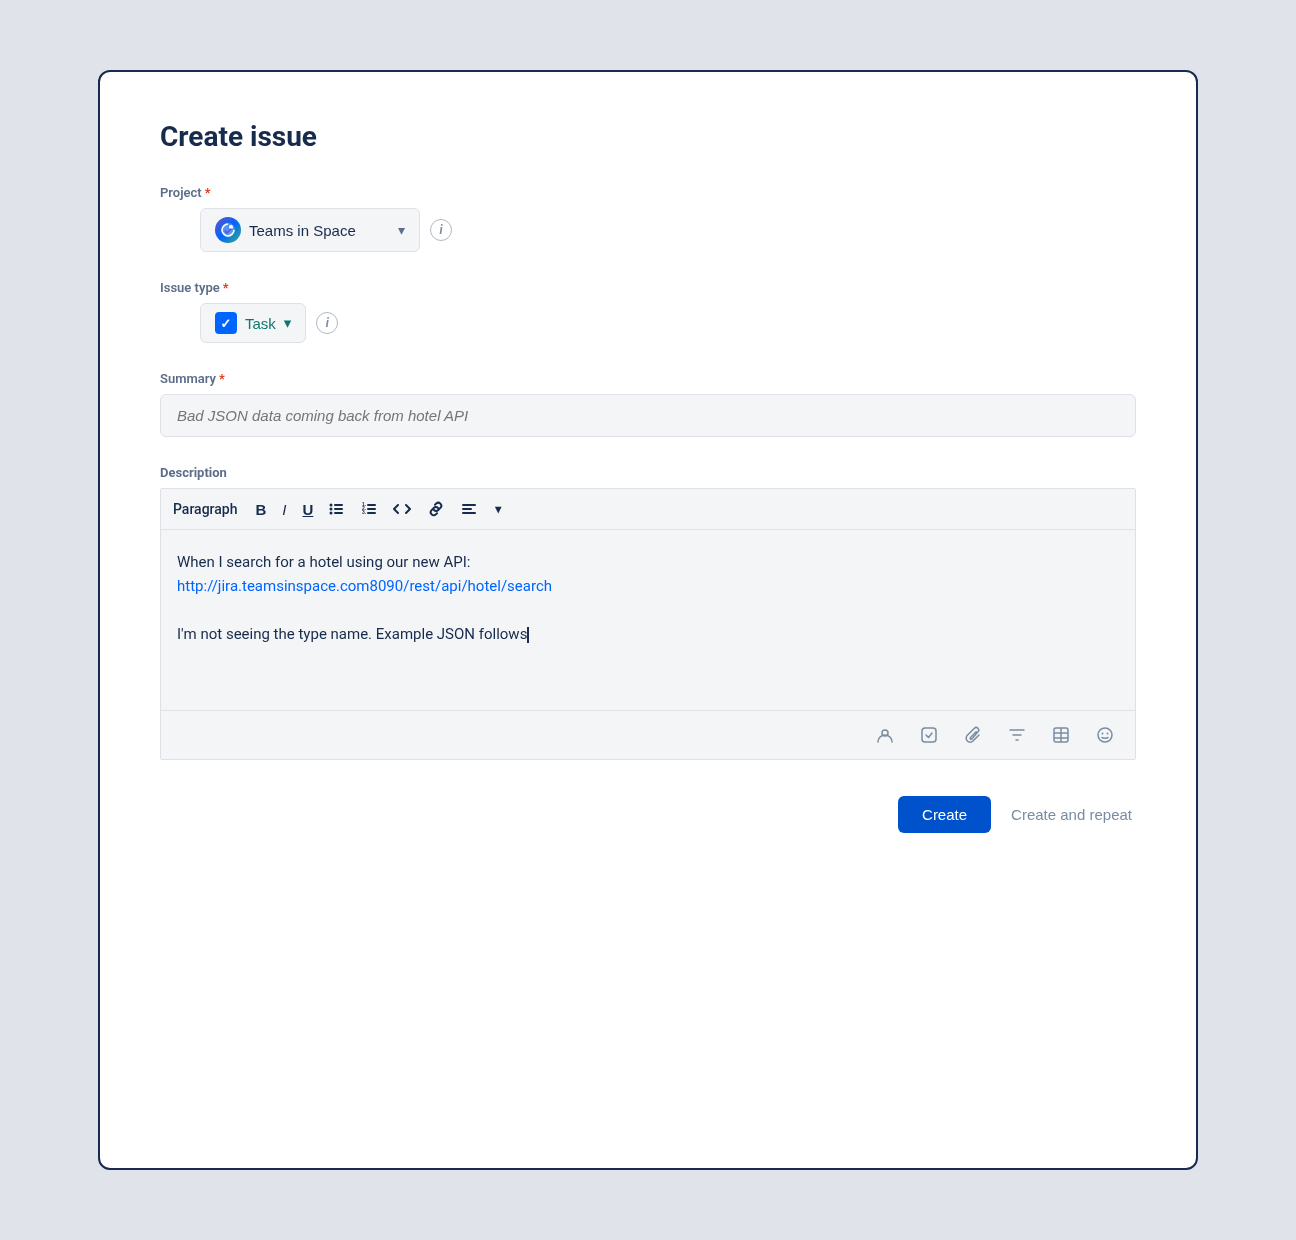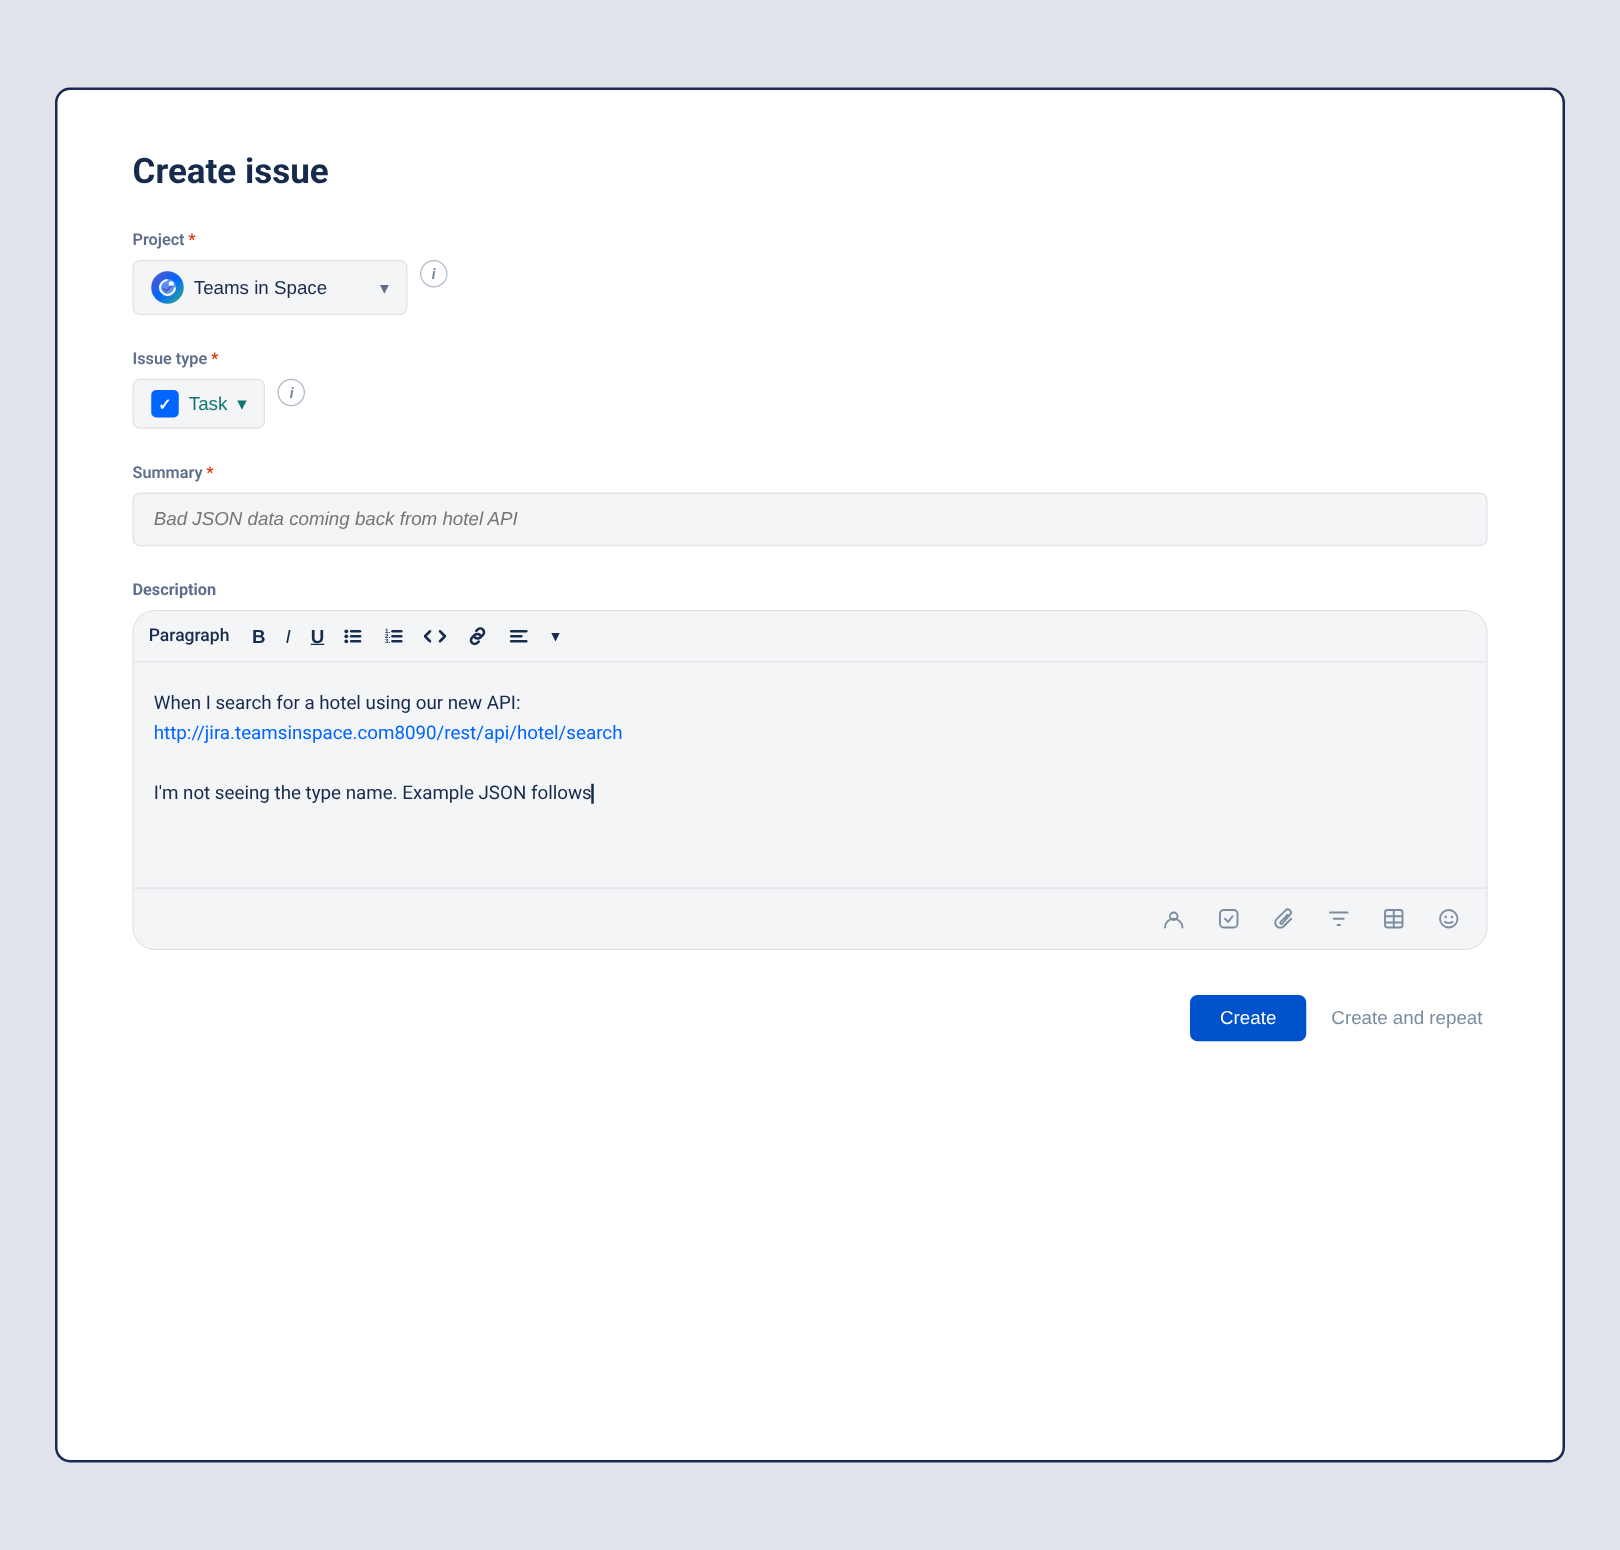--- a/index.html
+++ b/index.html
@@ -10,21 +10,21 @@
       justify-content: center;
       align-items: center;
       min-height: 100vh;
       font-family: -apple-system, BlinkMacSystemFont, "Segoe UI", Roboto, sans-serif;
     }
 
     .dialog {
       background: #ffffff;
       border: 2px solid #1a2952;
       border-radius: 12px;
-      width: 1208px;
+      width: 1100px;
       min-height: 1100px;
       padding: 48px 60px 48px 60px;
       position: relative;
     }
 
     .dialog-title {
       font-size: 28px;
       font-weight: 700;
       color: #172b4d;
       margin-bottom: 32px;
@@ -44,22 +44,23 @@
       gap: 3px;
     }
 
     .required-star {
       color: #de350b;
       font-size: 13px;
     }
 
     .select-wrapper {
       display: flex;
-      align-items: flex-start;
+      align-items: center;
       gap: 10px;
+      margin-left: 40px;
     }
 
     .select-btn {
       display: flex;
       align-items: center;
       gap: 8px;
       background: #f4f5f7;
       border: 1.5px solid #dfe1e6;
       border-radius: 6px;
       padding: 8px 14px;
@@ -152,21 +153,21 @@
 
     .description-label {
       font-size: 13px;
       font-weight: 700;
       color: #5e6e8a;
       margin-bottom: 8px;
     }
 
     .editor-container {
       border: 1.5px solid #dfe1e6;
-      border-radius: 18px;
+      border-radius: 2px;
       background: #f4f5f7;
       overflow: hidden;
     }
 
     .editor-toolbar {
       display: flex;
       align-items: center;
       gap: 4px;
       padding: 8px 12px;
       border-bottom: 1.5px solid #dfe1e6;

